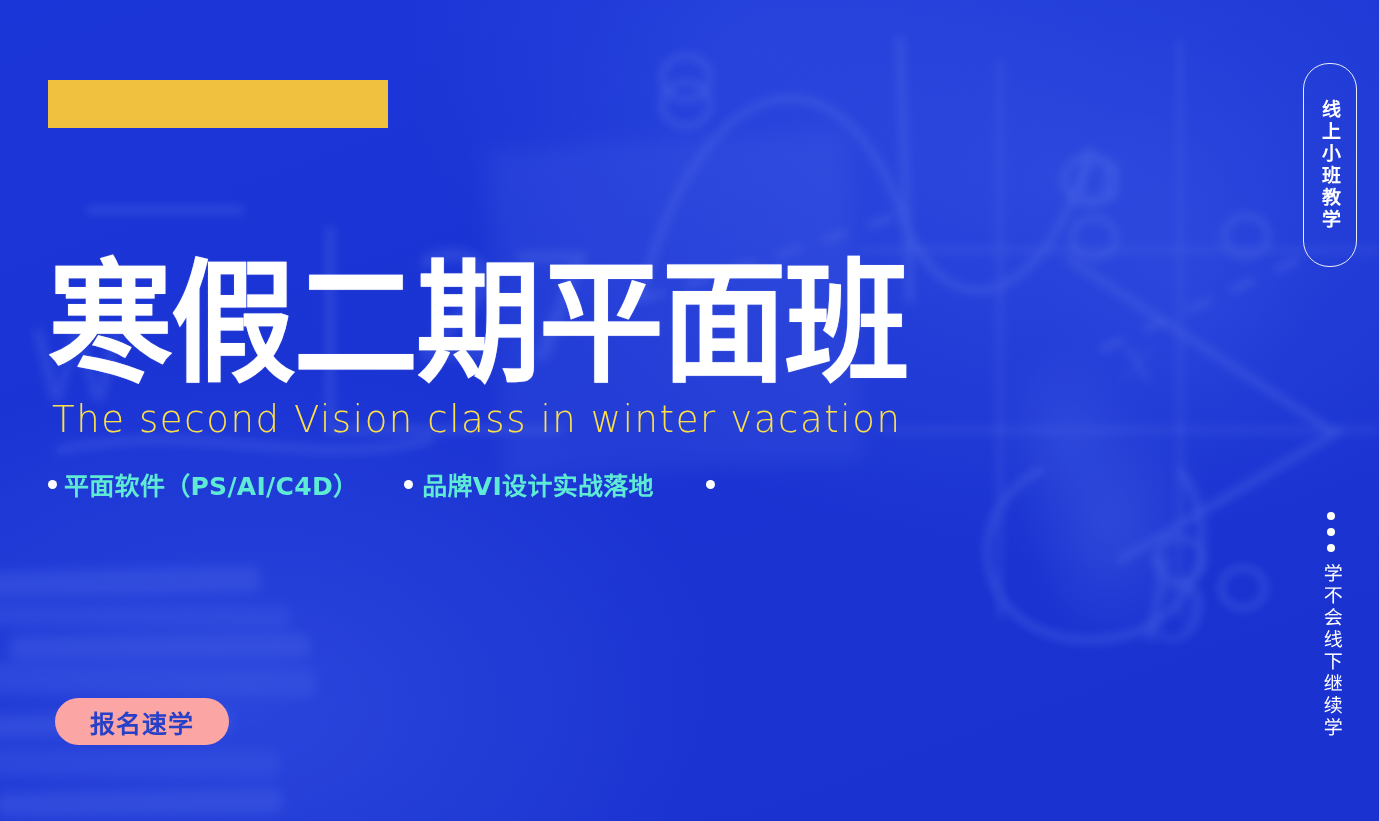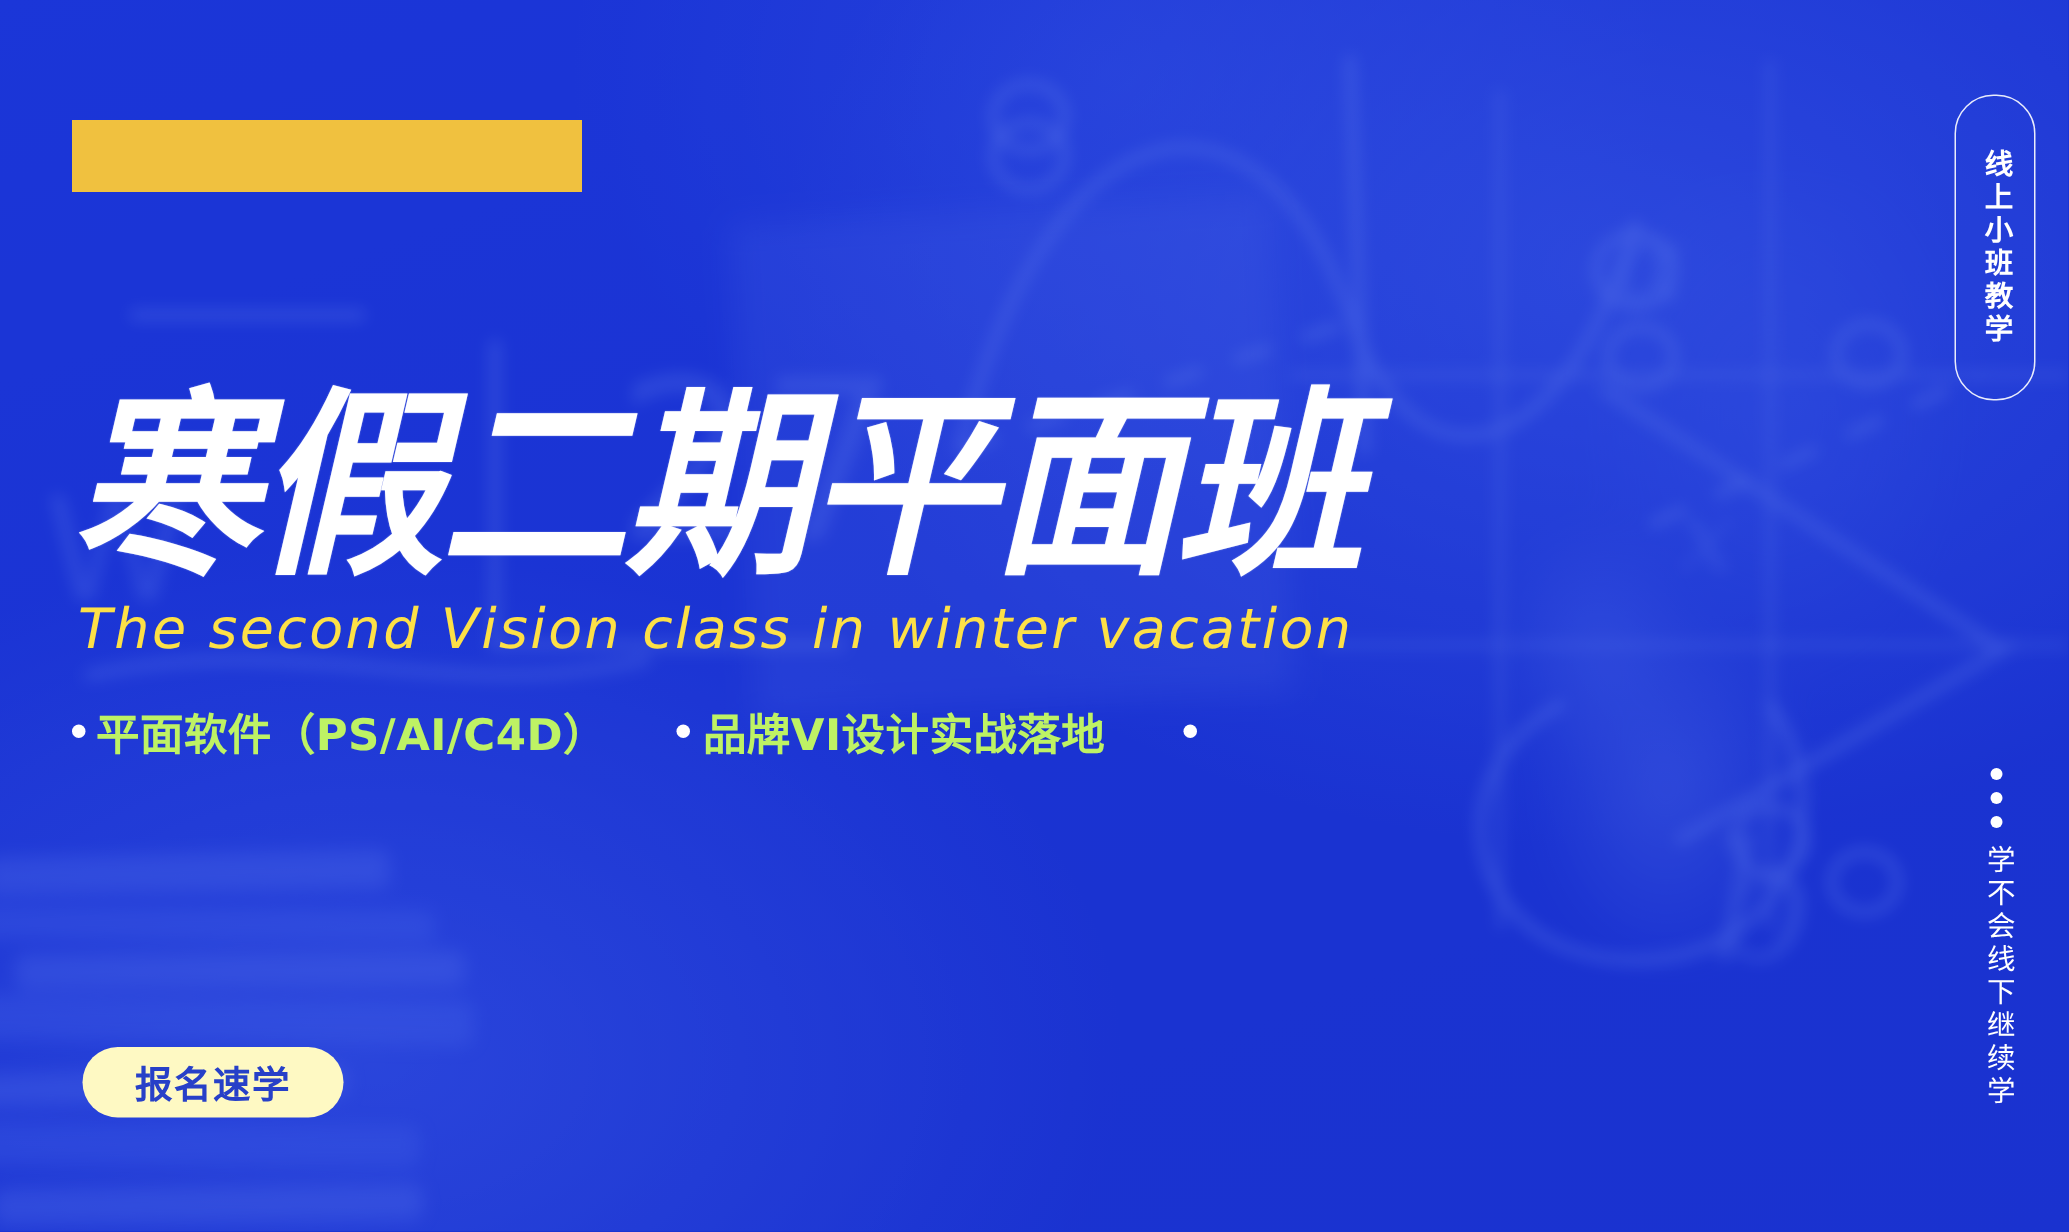--- a/index.html
+++ b/index.html
@@ -67,21 +67,21 @@
   
   .content{position:absolute;inset:0;}
 
   
   .accent-bar{
     position:absolute;left:48px;top:80px;width:340px;height:48px;
     background:#f0c13f;
   }
 
   
-  .headline-block{position:absolute;left:48px;top:258px;width:900px;font-style:italic;}
+  .headline-block{position:absolute;left:48px;top:258px;width:900px;}
 
   .title-cn{
     margin:0;color:#ffffff;
     font-family:"DejaVu Sans","Liberation Sans",sans-serif;
     font-size:126px;line-height:1.0;font-weight:700;
     letter-spacing:-2px;
     transform:scaleY(1.06) scaleX(.99);
     transform-origin:left top;
     white-space:nowrap;
     text-shadow:0 0 1px rgba(255,255,255,.5);
@@ -94,41 +94,41 @@
     white-space:nowrap;
   }
 
   
   .features{
     position:absolute;left:48px;top:466px;
     display:flex;align-items:center;gap:0;
     white-space:nowrap;
   }
   .feature{
-    display:inline-flex;align-items:center;color:#bef264;
-    font-family:"DejaVu Sans","Liberation Sans",sans-serif;
-    font-size:29px;font-weight:700;letter-spacing:.3px;
+    display:inline-flex;align-items:center;color:#5eead4;
+    font-family:"DejaVu Sans","Liberation Sans",sans-serif;
+    font-size:25px;font-weight:700;letter-spacing:.3px;
   }
   .feature .dot{
     display:inline-block;width:9px;height:9px;border-radius:50%;
     background:#ffffff;margin-right:7px;flex:none;
   }
   .f1{margin-right:46px;}
   .f2 .dot{margin-right:9px;}
   .f2{margin-right:52px;text-align:right;}
   .f3 .dot{margin-right:22px;}
 
   
   .cta{
     position:absolute;left:55px;top:698px;
     display:inline-flex;align-items:center;justify-content:center;
     min-width:174px;height:47px;padding:0 26px;
-    background:#fef9c3;border-radius:24px;border:none;
+    background:#fca5a5;border-radius:24px;border:none;
     color:#2740c8;
-    font-family:Liberation Mono, monospace;
+    font-family:Liberation Sans, sans-serif;
     font-size:25px;font-weight:700;letter-spacing:1px;
     cursor:pointer;
   }
 
   
   .side-badge{
     position:absolute;right:22px;top:63px;
     width:52px;height:202px;
     border:1.6px solid rgba(255,255,255,.9);
     border-radius:26px;

